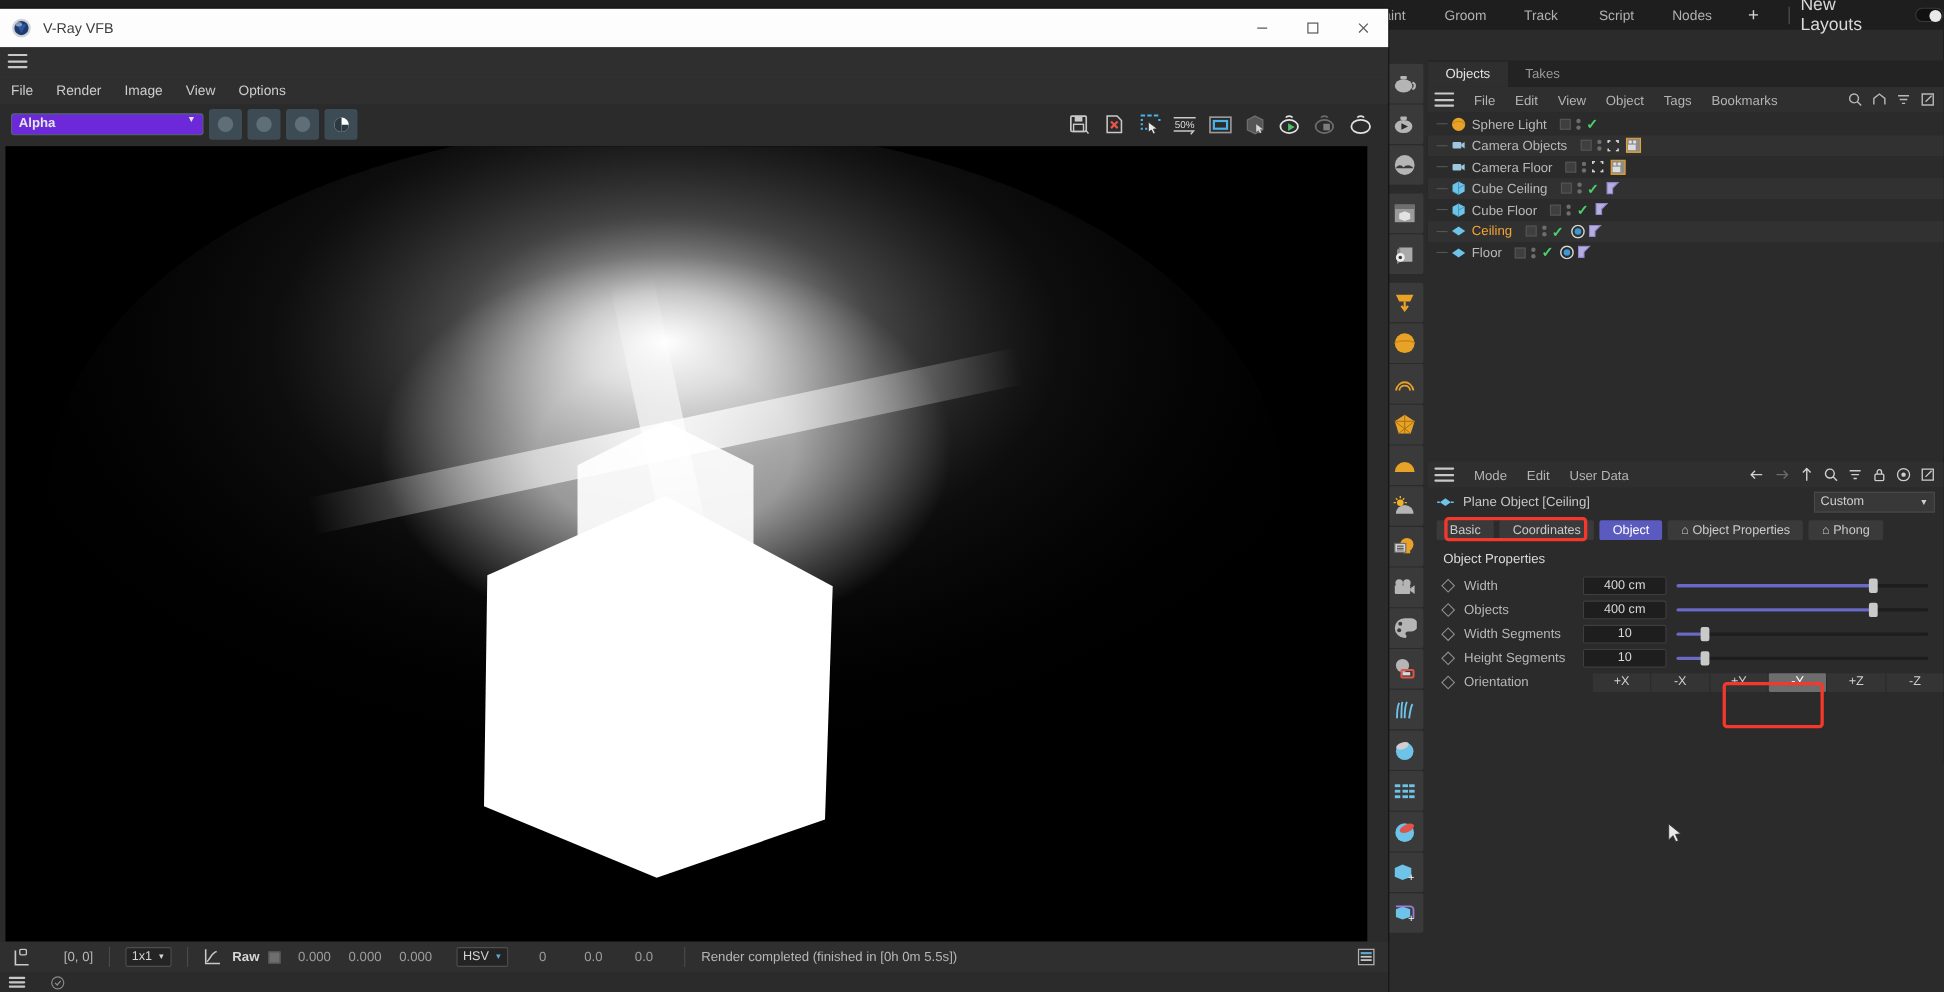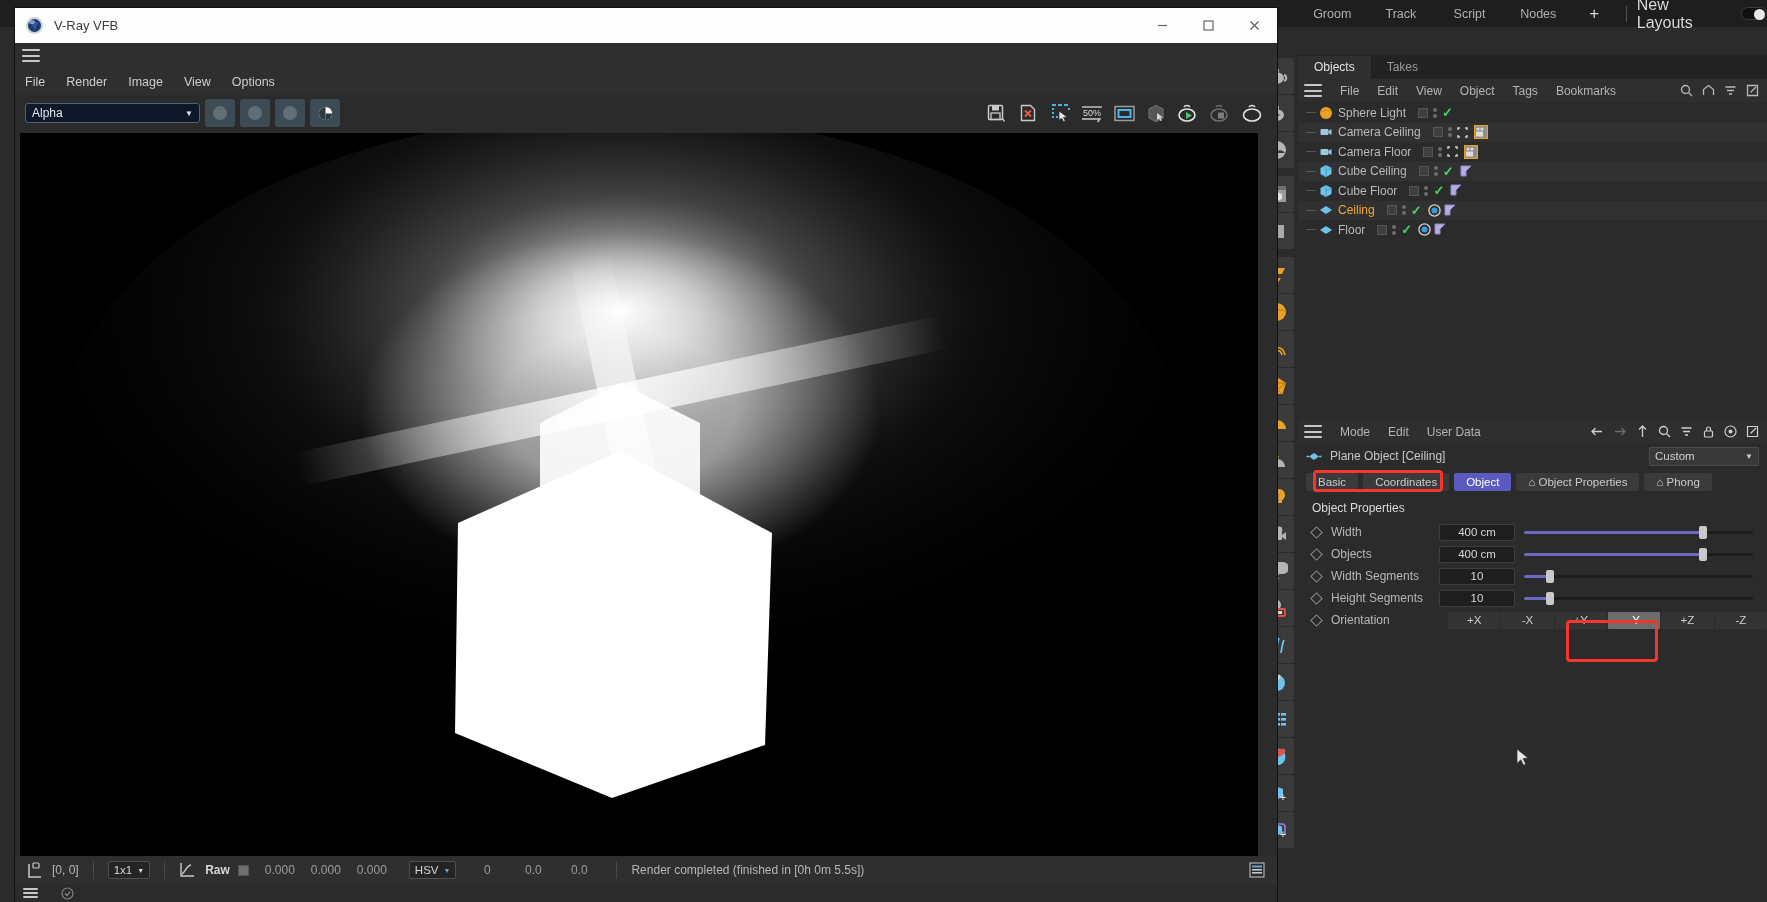--- a/index.html
+++ b/index.html
@@ -121,40 +121,40 @@
   .orient-btn {
     flex:1; height:17px; background:#343434; color:#cfcfcf; font-size:11.5px;
     display:flex; align-items:center; justify-content:center; border-radius:1px;
   }
   .orient-btn.active { background:#6d6d6d; color:#fff; }
 
   .redbox { position:absolute; border:3px solid #f4382c; border-radius:4px; pointer-events:none; }
 
   
   #vfb {
-    position: absolute; left: 15px; top: 8px; width: 1262px; height: 894px;
+    position: absolute; left: 0; top: 8px; width: 1262px; height: 894px;
     background: #2b2b2b; box-shadow: 0 0 0 1px #111;
   }
   #vfb-title {
     height: 35px; background: #fdfdfd; display:flex; align-items:center; padding-left: 10px;
   }
   #vfb-title .vfb-title-text { font-size: 13px; color:#3c3c3c; margin-left:10px; }
   .win-btns { margin-left:auto; display:flex; height:35px; }
   .win-btn { width: 46px; height:35px; display:flex; align-items:center; justify-content:center; }
   .win-btn svg { display:block; }
 
   #vfb-hamrow { height:25px; background:#2f2f2f; display:flex; align-items:center; padding-left:7px; }
   #vfb-menu { height:27px; background:#2f2f2f; display:flex; align-items:center; padding-left:10px; }
   .vfb-menu-item { color:#cdcdcd; font-size:12.5px; padding: 0 12px 0 0; margin-right:9px; }
 
   #vfb-toolbar { height:36px; background:#2b2b2b; display:flex; align-items:center; padding: 0 10px; }
   .chan-sel {
-    width: 175px; height: 20px; background:#0f172a; border:1px solid #51666f;
-    border-radius:3px; display:flex; align-items:center; padding: 0 6px;
-    color:#dfe6ea; font-size:12px; justify-content:space-between;
+    width: 175px; height: 20px; background:#6d28d9; border:1px solid #51666f;
+    border-radius:3px; display:flex; padding: 0 6px;
+    color:#dfe6ea; font-size:12px; justify-content:space-between;font-weight:bold;
   }
   .tb-btn {
     width: 30px; height:28px; background:#3d4c54; border-radius:3px; margin-left:5px;
     display:flex; align-items:center; justify-content:center;
   }
   .tb-circle { width:14px; height:14px; border-radius:50%; background:#5f6f78; }
   .tb-right { margin-left:auto; display:flex; align-items:flex-start; gap:2px; }
   .tb-ico { width:30px; height:28px; display:flex; align-items:center; justify-content:center; }
 
   #vfb-canvas {
@@ -407,21 +407,21 @@
         </div>
 
         <div class="obj-row alt">
           <div class="tree-dash"></div>
           <div class="obj-ico">
             <svg width="14" height="14" viewBox="0 0 14 14">
                 <rect x="1.5" y="4" width="8" height="6" rx="1" fill="#9fc8de"></rect>
                 <path d="M9.5 6l3-2v6l-3-2z" fill="#9fc8de"></path>
               </svg>
           </div>
-          <div class="obj-label">Camera Ceiling</div>
+          <div class="obj-label">Camera Objects</div>
           <div class="obj-ctrl" style="margin-left:12px">
             <div class="vis-box"></div>
             <div class="dotcol">
                 <i></i>
                 <i></i>
               </div>
             <svg width="11" height="11" viewBox="0 0 11 11">
                 <path d="M1 3V1h2M8 1h2v2M10 8v2H8M3 10H1V8" stroke="#d0d0d0" stroke-width="1.5" fill="none"></path>
               </svg>
           </div>
@@ -865,21 +865,21 @@
         <polygon points="600,250 680,290 680,390 600,435 520,390 520,290" fill="#ffffff" opacity="0.9"></polygon>
         <polygon points="600,318 752,400 745,612 592,665 435,600 438,390" fill="#ffffff"></polygon>
       </svg>
     </div>
 
     <div id="vfb-statusbar">
       <svg width="16" height="17" viewBox="0 0 16 17">
           <path d="M2 2v13h12" stroke="#c9c9c9" stroke-width="1.5" fill="none"></path>
           <rect x="6" y="1" width="6" height="5" rx="1" stroke="#c9c9c9" fill="none" stroke-width="1.2"></rect>
         </svg>
-      <div class="sb-text" style="margin-left:9px">[0, 0]</div>
+      <div class="sb-text" style="margin-left:30px">[0, 0]</div>
       <div class="sb-div"></div>
       <div class="sb-sel">
         <span>1x1</span>
         <span style="font-size:7px">▼</span>
       </div>
       <div class="sb-div"></div>
       <svg width="16" height="16" viewBox="0 0 16 16">
           <path d="M2 1v13h13" stroke="#c9c9c9" stroke-width="1.4" fill="none"></path>
           <path d="M3 12c3-1 4-8 9-9" stroke="#c9c9c9" stroke-width="1.4" fill="none"></path>
         </svg>

